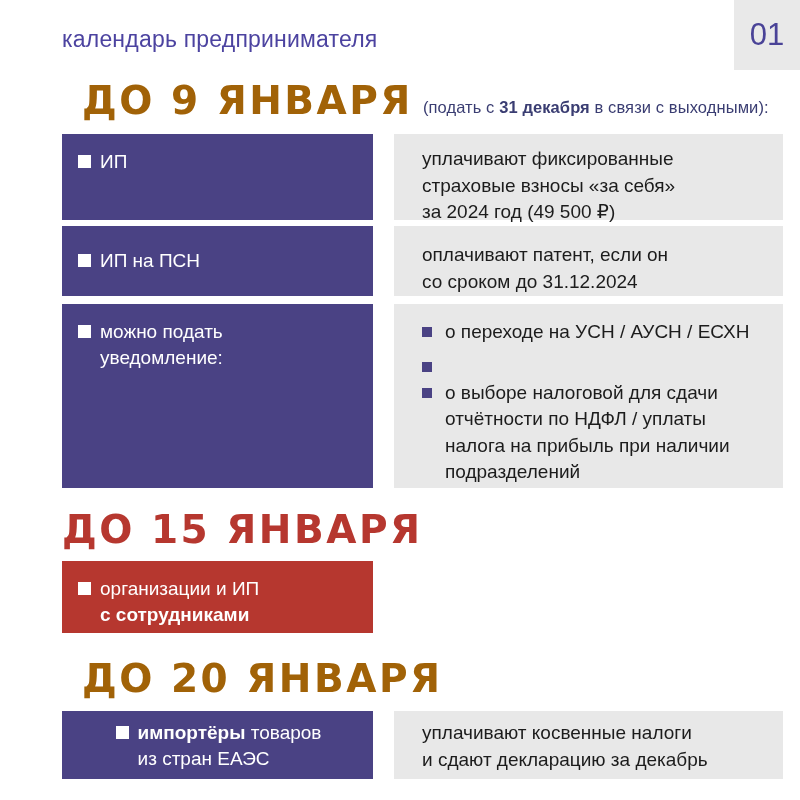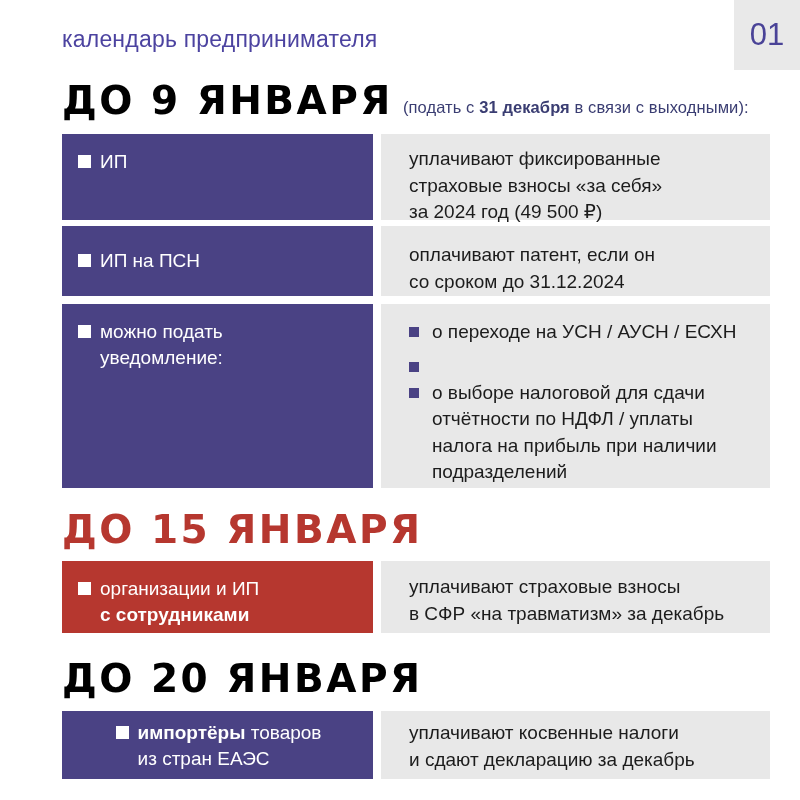--- a/index.html
+++ b/index.html
@@ -26,34 +26,34 @@
     font-size:31px; color:#4a4397; font-weight:500;
   }
 
   
   .section-head { display:flex; align-items:flex-end; }
   .big-title {
     font-family:"DejaVu Sans","Liberation Sans",sans-serif;
     font-weight:800; font-size:39px; line-height:1;
     letter-spacing:2.5px;
   }
-  .title-purple { color:#000000; }
+  .title-purple { color:#a16207;margin-left:20px; }
   .title-red { color:#b6372f; }
   .subtitle {
     font-size:16.5px; color:#3a3d72; margin-left:10px; padding-bottom:3px;
     letter-spacing:0.1px;
   }
   .subtitle b { font-weight:700; }
 
   
   .rows { margin-top:14px; }
   .row {
     display:grid;
     grid-template-columns:311px 389px;
-    column-gap:8px;
+    column-gap:21px;
     margin-bottom:6px;
   }
   .cell-left {
     background:#4a4284; color:#ffffff;
     font-size:19px; line-height:26px;
     display:flex; align-items:flex-start;
     padding:15px 14px 0 16px;
   }
   .cell-left .sq {
     flex:0 0 auto; width:13px; height:13px; background:#ffffff;
@@ -166,22 +166,20 @@
     <span class="big-title title-red">ДО 15 ЯНВАРЯ</span>
   </div>
 
   <div class="sec2-rows">
     <div class="row">
       <div class="cell-left cell-red h-r4 pt-center4">
         <span class="sq"></span>
         <span class="lbl"><span>организации и ИП</span>
 <b>с сотрудниками</b></span>
       </div>
-      <div class="cell-right h-r4 pt-r4">уплачивают страховые взносы
-в СФР «на травматизм» за декабрь</div>
     </div>
   </div>
 
   <div class="section-head sec3-title">
     <span class="big-title title-purple">ДО 20 ЯНВАРЯ</span>
   </div>
 
   <div class="sec3-rows">
     <div class="row">
       <div class="cell-left h-r5 pt-center5">

